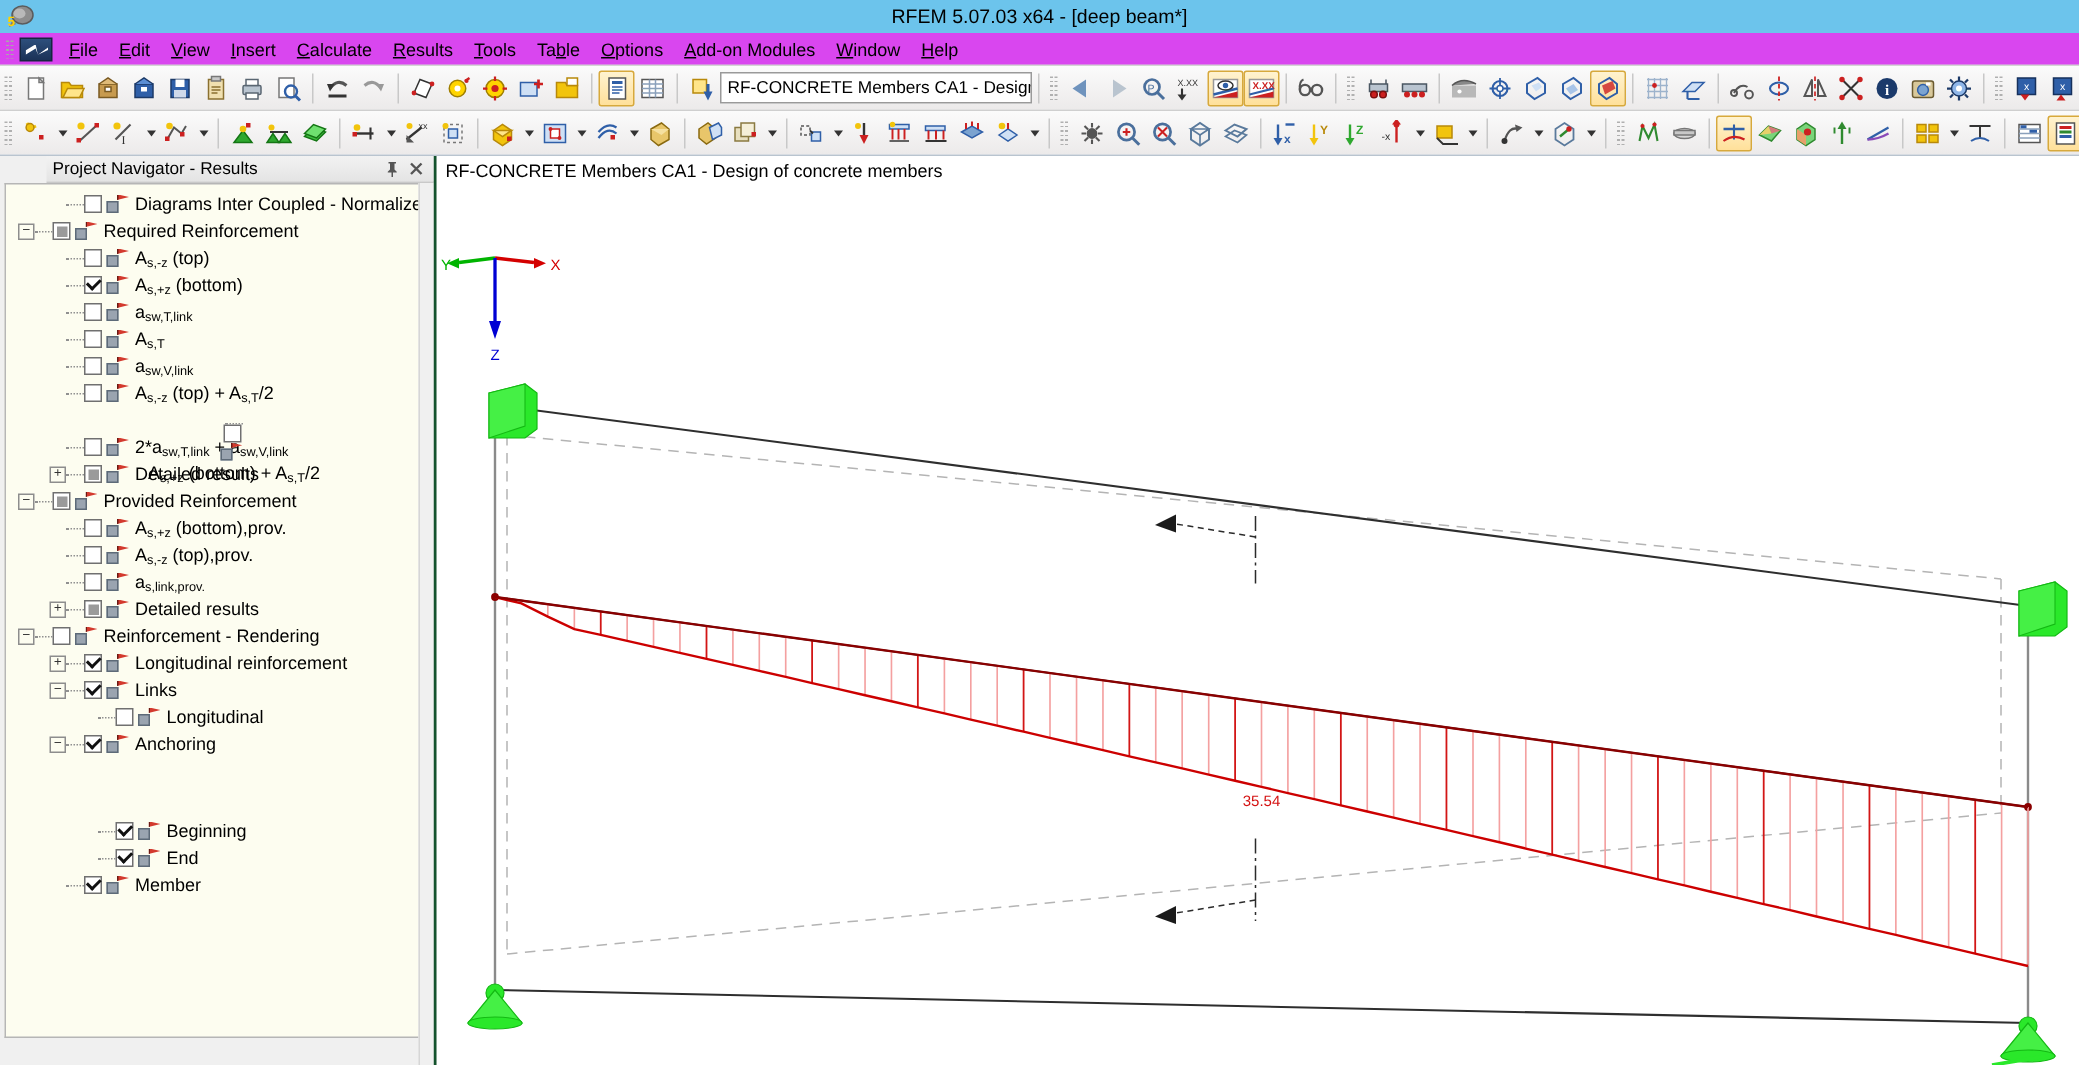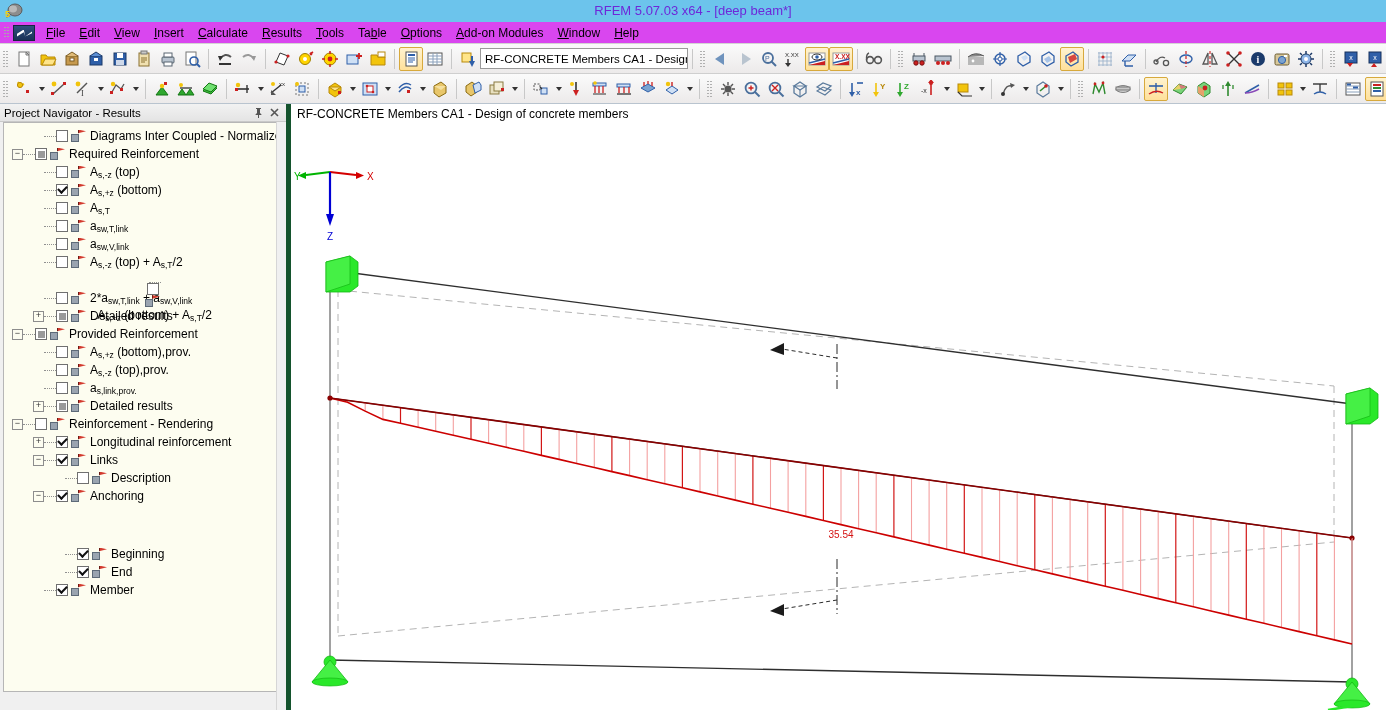--- a/index.html
+++ b/index.html
@@ -17,21 +17,21 @@
     position: absolute; left:0; top:0; width:1386px; height:22px;
     background: #6cc4ec;
     display: flex; align-items: center;
   }
   #titlebar .tb-icon {
     width: 20px; height: 18px; margin-left: 4px;
     position: relative;
   }
   #titlebar .tb-title {
     position: absolute; left: 0; right: 0; text-align: center;
-    font-size: 13px; color: #6d28d9; line-height: 22px;
+    font-size: 13px; color: #000000; line-height: 22px;
     font-family: "Liberation Sans", sans-serif;
   }
 
   
   #menubar {
     position: absolute; left:0; top:22px; width:1386px; height:22px;
     background: #d946ef;
     border-bottom: 1px solid #d4d4d4;
     display: flex; align-items: center;
   }
@@ -94,21 +94,21 @@
   }
   .combo {
     height: 21px; width: 208px; background:#fff; border:1px solid #9a9a9a;
     display:flex; align-items:center; font-size:11.5px; padding-left:4px;
     color:#000; overflow:hidden; white-space:nowrap; flex:0 0 auto;
   }
 
   
   #navigator {
     position:absolute; left:0; top:104px; width:291px; height:606px;
-    background:#f0f0f0; border-right:5px solid #14532d;
+    background:#f0f0f0; border-right:2px solid #14532d;padding-left:31px;
   }
   #nav-header {
     height:18px; background:linear-gradient(#f2f2f2,#e4e4e4);
     border-bottom:1px solid #c9c9c9;
     display:flex; align-items:center; padding:0 4px; font-size:11.5px; color:#000;
   }
   #nav-header .spacer { flex:1; }
   .hdr-btn { width:16px;height:16px;display:flex;align-items:center;justify-content:center;
              font-size:12px;color:#444; }
   #nav-tree {
@@ -914,28 +914,28 @@
         <span class="dots"></span>
         <span class="cbx checked"></span>
         <span class="nicon"></span>
         <span class="lbl">A<sub>s,+z</sub> (bottom)</span>
       </div>
       <div class="tnode" style="padding-left: 29px;">
         <span class="exp blank"></span>
         <span class="dots"></span>
         <span class="cbx"></span>
         <span class="nicon"></span>
+        <span class="lbl">a<sub>sw,T,link</sub></span>
+      </div>
+      <div class="tnode" style="padding-left: 29px;">
+        <span class="exp blank"></span>
+        <span class="dots"></span>
+        <span class="cbx"></span>
+        <span class="nicon"></span>
         <span class="lbl">A<sub>s,T</sub></span>
-      </div>
-      <div class="tnode" style="padding-left: 29px;">
-        <span class="exp blank"></span>
-        <span class="dots"></span>
-        <span class="cbx"></span>
-        <span class="nicon"></span>
-        <span class="lbl">a<sub>sw,T,link</sub></span>
       </div>
       <div class="tnode" style="padding-left: 29px;">
         <span class="exp blank"></span>
         <span class="dots"></span>
         <span class="cbx"></span>
         <span class="nicon"></span>
         <span class="lbl">a<sub>sw,V,link</sub></span>
       </div>
       <div class="tnode" style="padding-left: 29px;">
         <span class="exp blank"></span>
@@ -1019,21 +1019,21 @@
         <span class="dots"></span>
         <span class="cbx checked"></span>
         <span class="nicon"></span>
         <span class="lbl">Links</span>
       </div>
       <div class="tnode" style="padding-left: 50px;">
         <span class="exp blank"></span>
         <span class="dots"></span>
         <span class="cbx"></span>
         <span class="nicon"></span>
-        <span class="lbl">Description</span>
+        <span class="lbl">Longitudinal</span>
       </div>
       <div class="tnode" style="padding-left: 29px;">
         <span class="exp">−</span>
         <span class="dots"></span>
         <span class="cbx checked"></span>
         <span class="nicon"></span>
         <span class="lbl">Anchoring</span>
       </div>
       <div class="tnode" style="padding-left: 50px; margin-top: 40px;">
         <span class="exp blank"></span>

